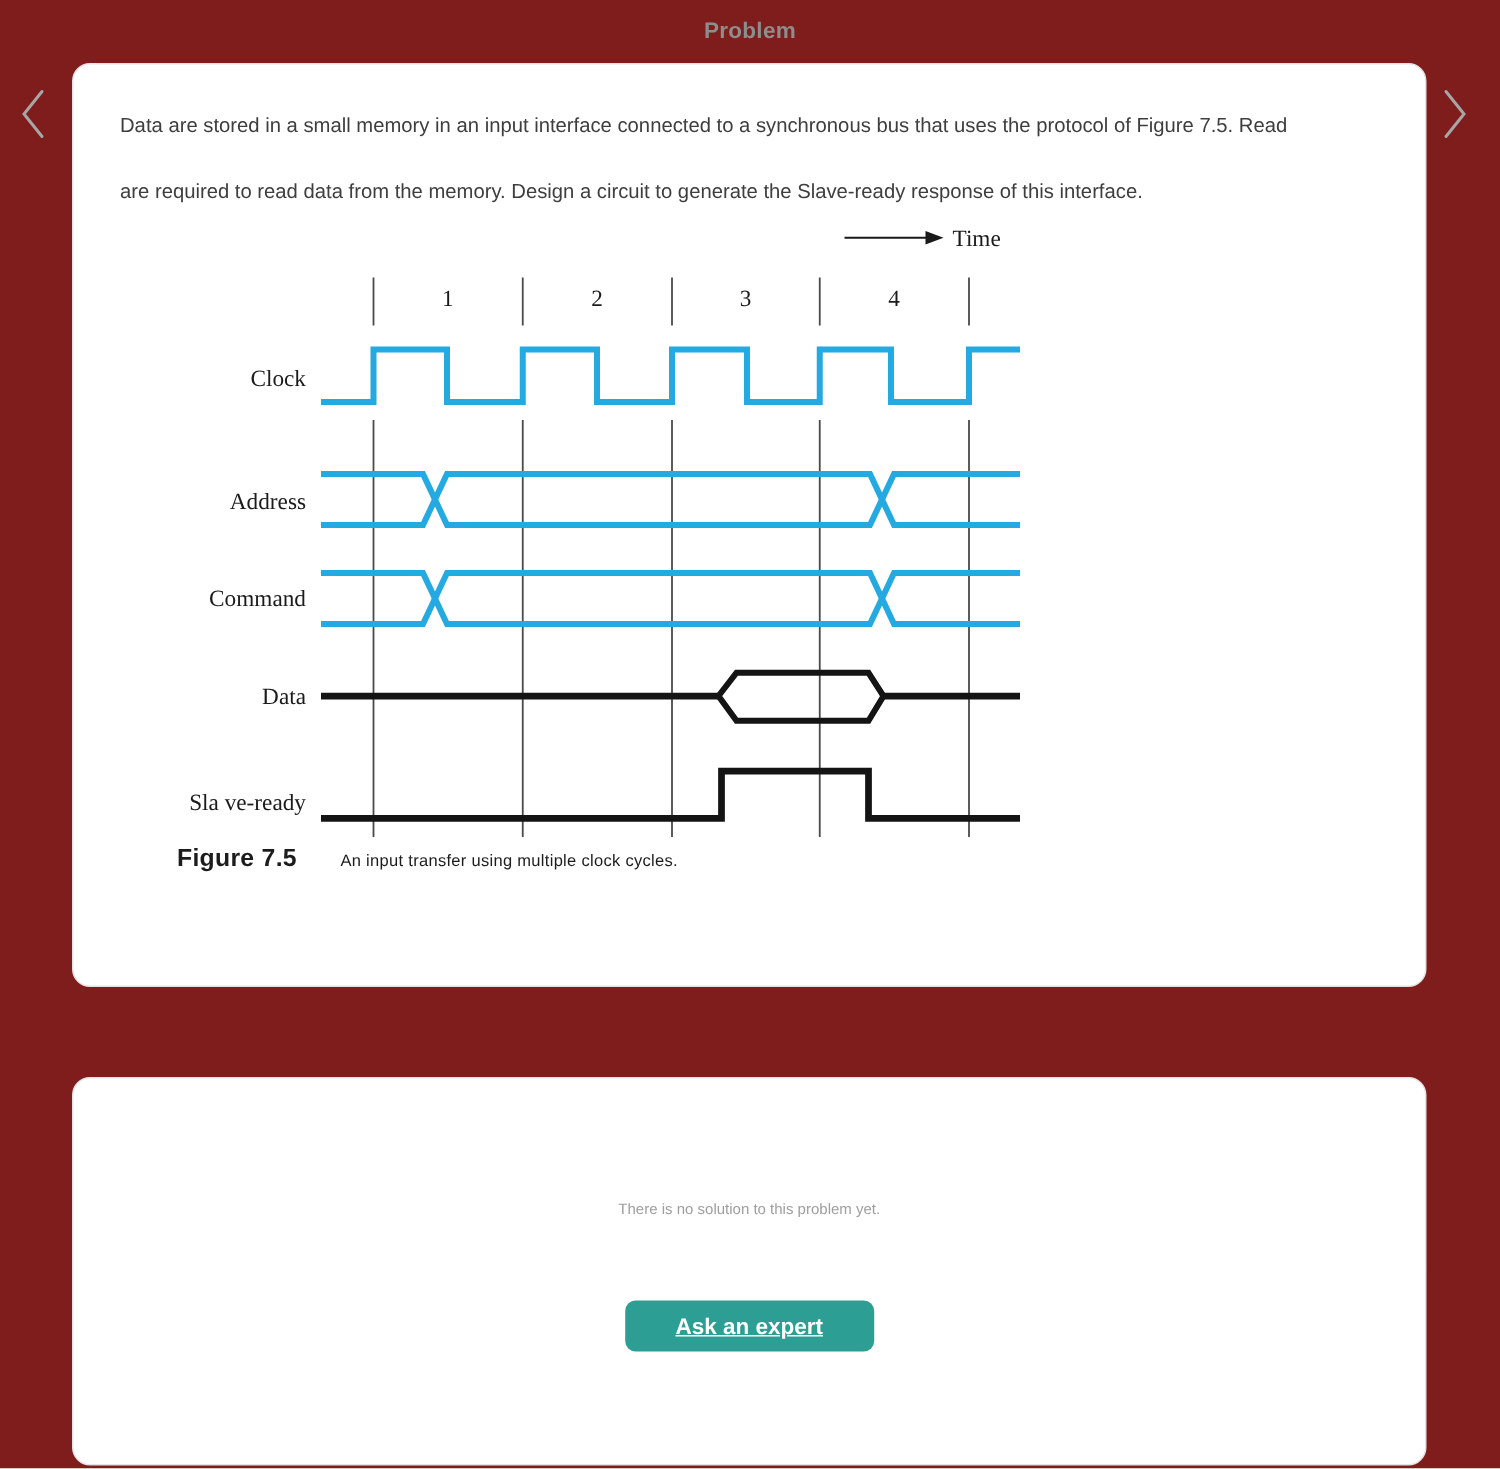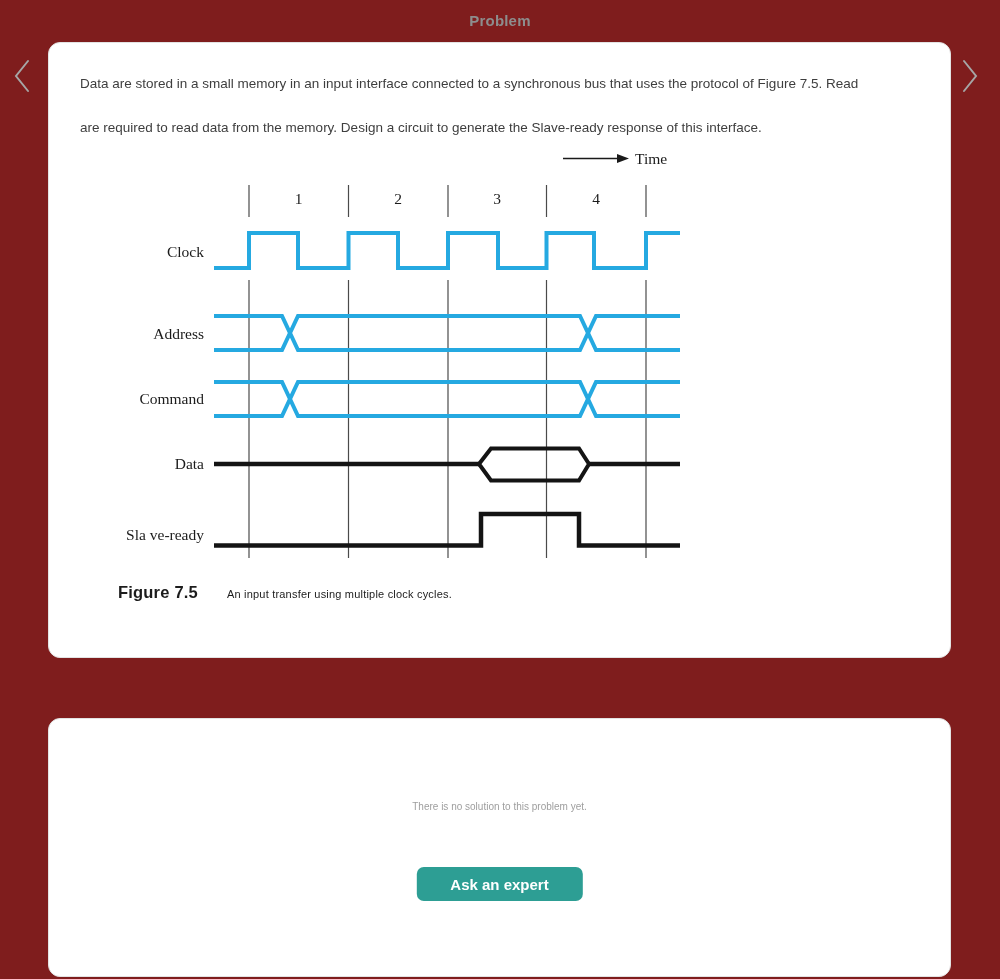--- a/index.html
+++ b/index.html
@@ -36,36 +36,36 @@
     font-family:"Liberation Serif", serif; font-size:15.5px; fill:#1b1b1b;
   }
   .grid-line  { stroke:#4a4a4a; stroke-width:1.2; }
   .tick-line  { stroke:#4a4a4a; stroke-width:1.2; }
   .arrow-line { stroke:#1a1a1a; stroke-width:1.4; }
   .arrow-head { fill:#1a1a1a; }
   .wave-blue  { stroke:#25a9e1; stroke-width:4; fill:none; stroke-linejoin:miter; }
   .wave-black { stroke:#141414; stroke-width:4.5; fill:none; stroke-linejoin:miter; }
   .wave-black-thin { stroke:#141414; stroke-width:4; fill:none; stroke-linejoin:miter; }
   .figure-caption {
-    position:absolute; left:69px; top:540px; display:flex; align-items:baseline;
+    position:absolute; left:69px; top:520px; display:flex; align-items:baseline;
     color:#1c1c1c;
   }
   .figure-caption .fig-num { font-size:16.5px; font-weight:bold; letter-spacing:.2px; }
   .figure-caption .fig-text { font-size:11px; margin-left:29px; letter-spacing:.2px; }
   .empty-msg {
     position:absolute; left:0; width:100%; text-align:center;
     font-size:10px; color:#9e9e9e;
   }
   .empty-msg.line1 { top:82px; }
   .empty-msg.line2 { top:111px; }
   .cta-button {
     position:absolute; top:148px; left:50%; transform:translateX(-50%);
     height:34px; padding:0 34px; border:none; border-radius:7px;
     background:#2d9e94; color:#ffffff; font-size:15px; font-weight:bold;
-    font-family:"Liberation Sans", sans-serif; cursor:pointer;
+    font-family:"Liberation Sans", sans-serif; cursor:pointer;text-decoration:underline;
   }
 </style>
 </head>
 <body>
 
 <div class="page">
 
   <div class="section-heading heading-problem">Problem</div>
 
   <button class="nav-arrow left" aria-label="previous">

